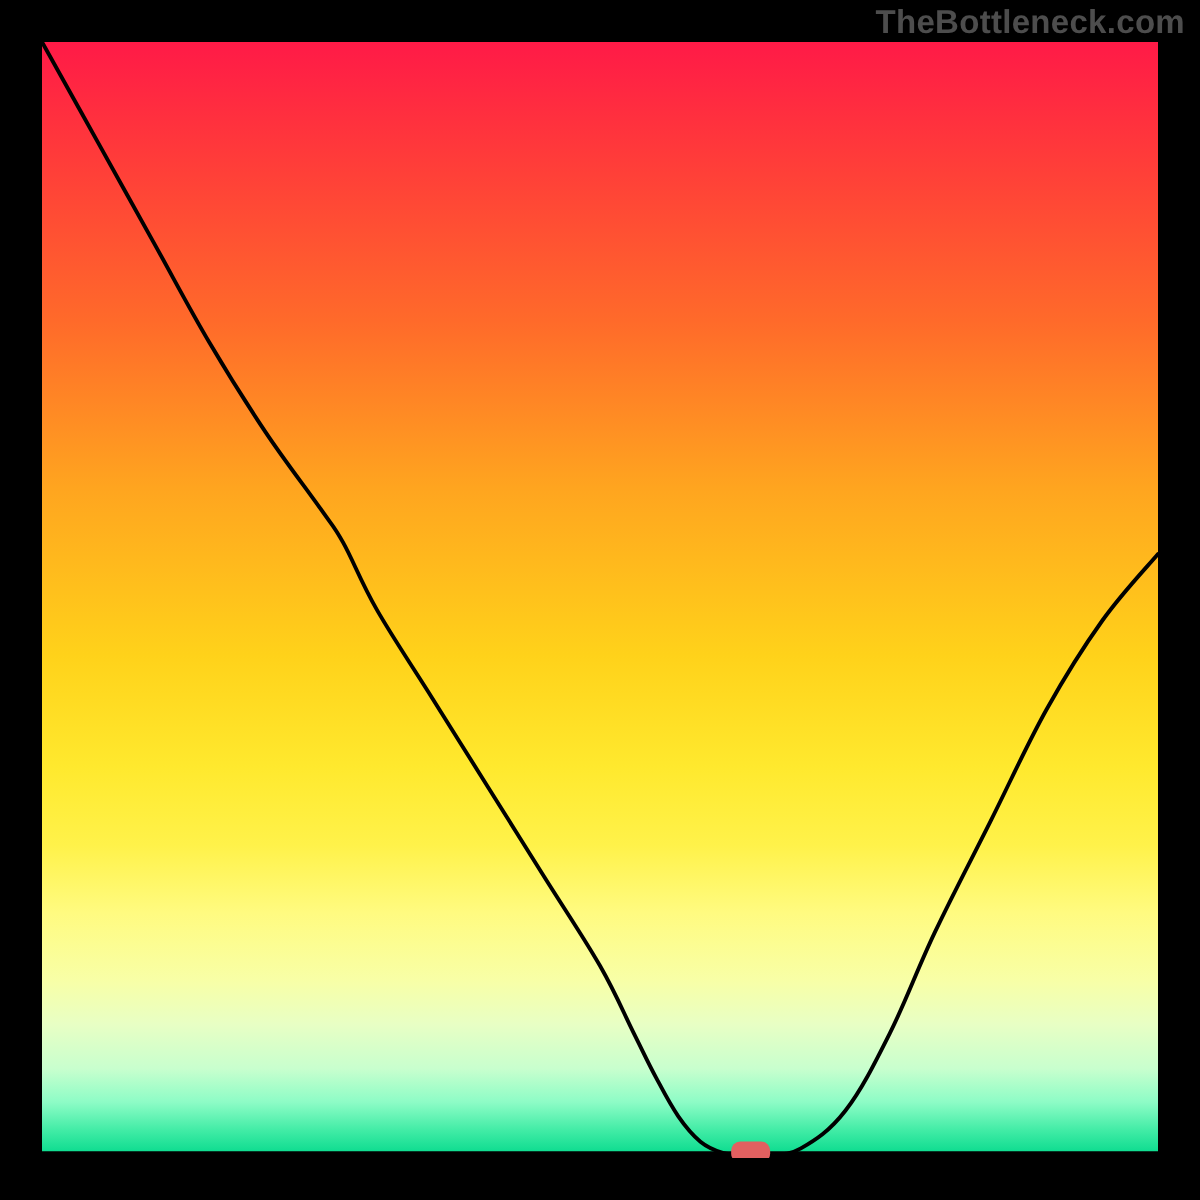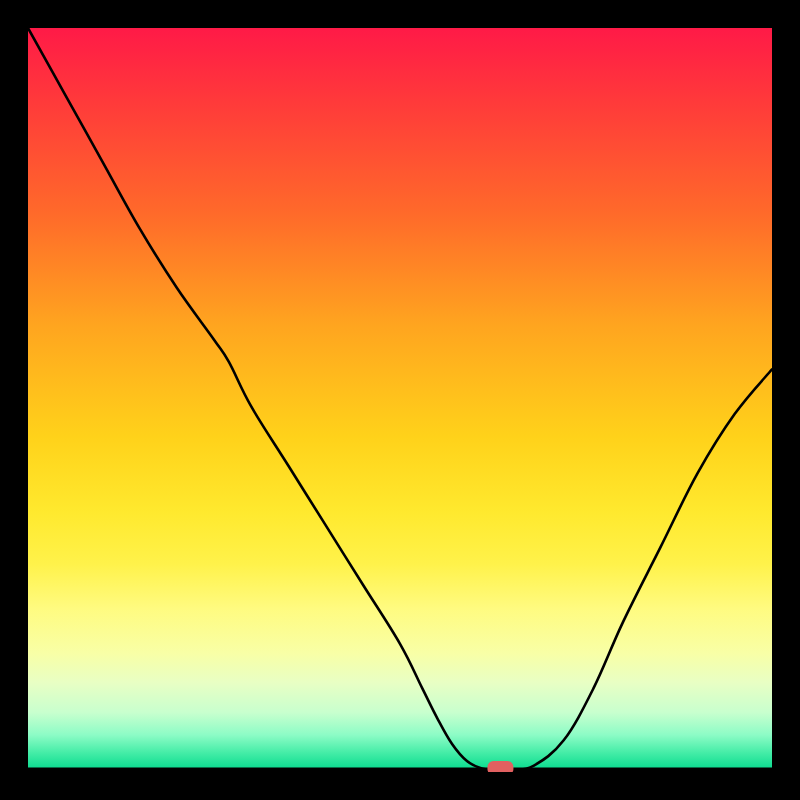--- a/index.html
+++ b/index.html
@@ -71,20 +71,21 @@
   }
   .marker {
     fill: #e16060;
   }
 </style>
 </head>
 <body>
 
 <div class="chart-wrap">
 
+  <div class="watermark">TheBottleneck.com</div>
 
   <div class="plot-area"></div>
 
   <svg class="curve" viewBox="0 0 744 744" preserveAspectRatio="none">
     <line class="baseline" x1="0" y1="742" x2="744" y2="742"></line>
     <path id="series-path" class="series-line" d="M 0.00 0.00 C 6.70 12.02, 23.81 42.74, 37.20 66.78 C 50.59 90.82, 61.01 109.52, 74.40 133.56 C 87.79 157.60, 98.21 177.63, 111.60 200.34 C 124.99 223.05, 135.41 239.67, 148.80 259.70 C 162.19 279.73, 176.63 298.28, 186.00 311.64 C 195.37 325.00, 194.18 321.88, 200.88 333.90 C 207.58 345.92, 212.49 359.72, 223.20 378.42 C 233.91 397.12, 247.01 416.41, 260.40 437.78 C 273.79 459.15, 284.21 475.77, 297.60 497.14 C 310.99 518.51, 321.41 535.13, 334.80 556.50 C 348.19 577.87, 361.29 597.16, 372.00 615.86 C 382.71 634.56, 387.62 647.02, 394.32 660.38 C 401.02 673.74, 403.84 680.04, 409.20 690.06 C 414.56 700.08, 418.72 708.28, 424.08 716.03 C 429.44 723.78, 433.60 728.69, 438.96 733.10 C 444.32 737.50, 448.48 738.91, 453.84 740.52 C 459.20 742.12, 463.36 741.73, 468.72 742.00 C 474.08 742.27, 476.90 742.80, 483.60 742.00 C 490.30 741.20, 496.55 742.89, 505.92 737.55 C 515.29 732.21, 524.97 726.21, 535.68 712.32 C 546.39 698.43, 554.73 681.75, 565.44 660.38 C 576.15 639.01, 583.15 618.98, 595.20 593.60 C 607.25 568.22, 619.01 546.11, 632.40 519.40 C 645.79 492.69, 656.21 469.24, 669.60 445.20 C 682.99 421.16, 693.41 404.54, 706.80 385.84 C 720.19 367.14, 737.30 349.33, 744.00 341.32"></path>
     <rect id="marker-rect" class="marker" rx="6" ry="6" width="26" height="14" x="459.44" y="733.00"></rect>
   </svg>
 
 </div>

